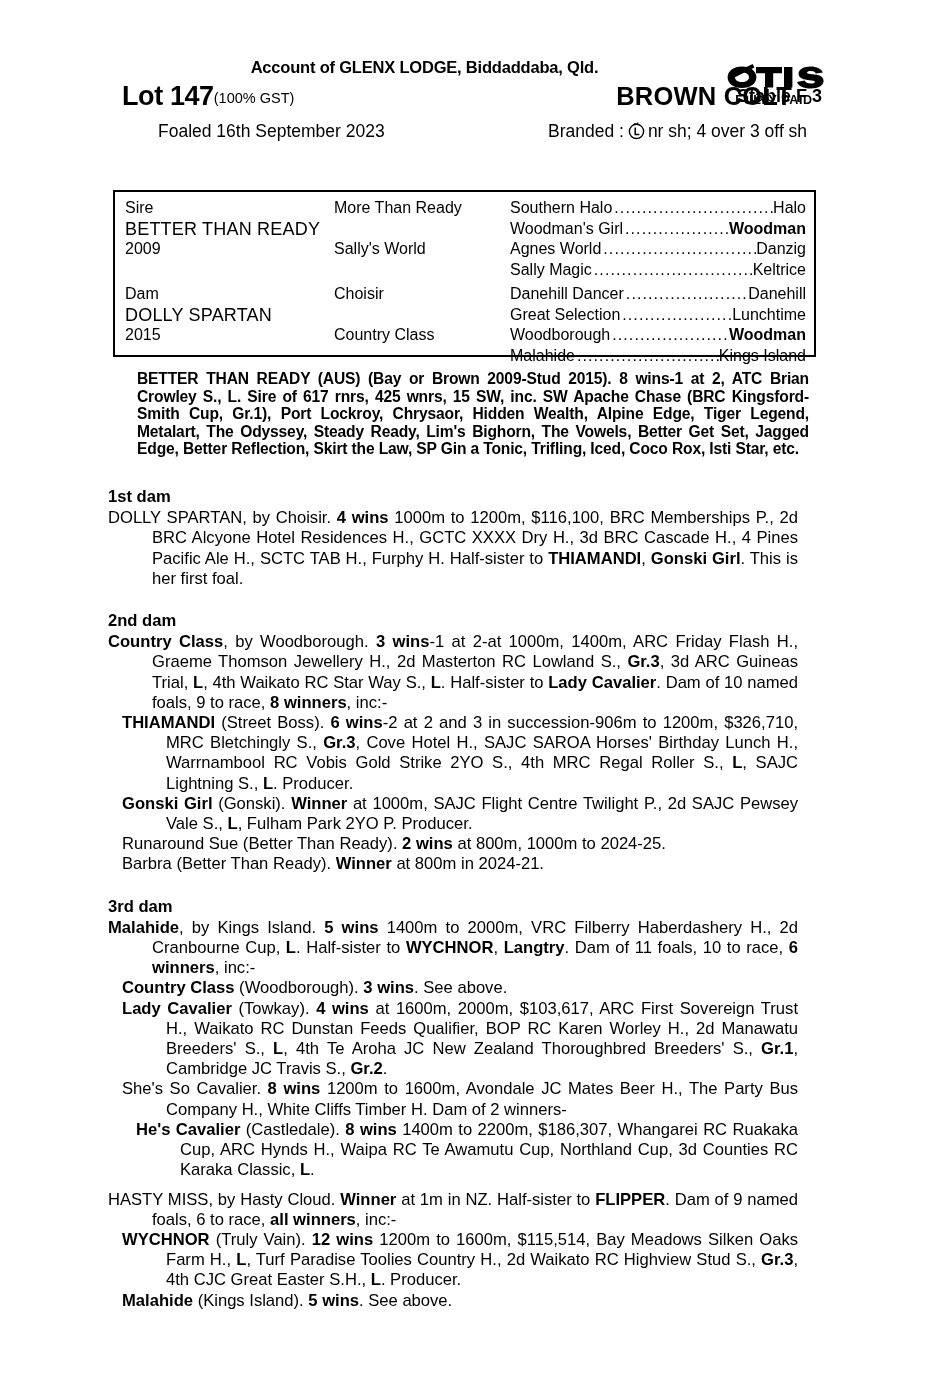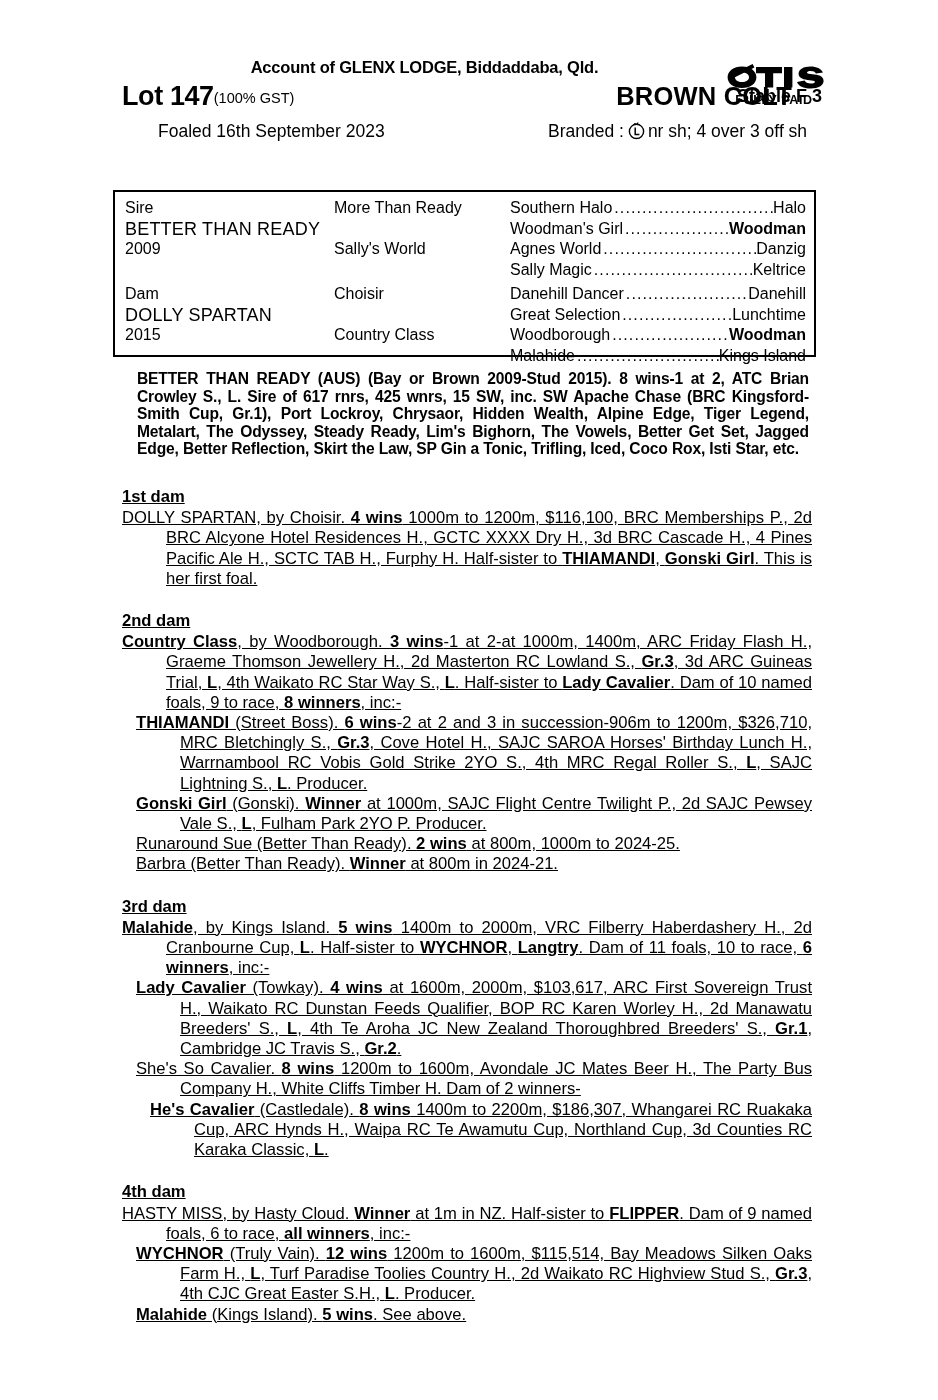--- a/index.html
+++ b/index.html
@@ -177,26 +177,25 @@
     font-weight: bold;
     font-size: 15.6px;
     line-height: 17.6px;
     text-align: justify;
     letter-spacing: -0.15px;
   }
 
   
   .body {
     position: absolute;
-    left: 122px;
+    left: 108px;
     top: 487px;
     width: 690px;
     font-size: 16.6px;
     line-height: 20.2px;
-    text-decoration: underline;
   }
   .dam-head {
     font-weight: bold;
     font-size: 16.6px;
     margin-top: 13px;
     margin-bottom: 1px;
   }
   .dam-head:first-child { margin-top: 0; }
   .entry {
     text-align: justify;
@@ -343,23 +342,23 @@
       <div class="gap"></div>
       <div class="dam-head">2nd dam</div>
       <div class="entry lvl0"><span class="lead bold">Country Class</span><span>, by Woodborough. </span><span class="bold">3 wins</span><span>-1 at 2-at 1000m, 1400m, ARC Friday Flash H., Graeme Thomson Jewellery H., 2d Masterton RC Lowland S., </span><span class="bold">Gr.3</span><span>, 3d ARC Guineas Trial, </span><span class="bold">L</span><span>, 4th Waikato RC Star Way S., </span><span class="bold">L</span><span>. Half-sister to </span><span class="bold">Lady Cavalier</span><span>. Dam of 10 named foals, 9 to race, </span><span class="bold">8 winners</span><span>, inc:-</span></div>
       <div class="entry lvl1"><span class="lead bold">THIAMANDI</span><span> (Street Boss). </span><span class="bold">6 wins</span><span>-2 at 2 and 3 in succession-906m to 1200m, $326,710, MRC Bletchingly S., </span><span class="bold">Gr.3</span><span>, Cove Hotel H., SAJC SAROA Horses' Birthday Lunch H., Warrnambool RC Vobis Gold Strike 2YO S., 4th MRC Regal Roller S., </span><span class="bold">L</span><span>, SAJC Lightning S., </span><span class="bold">L</span><span>. Producer.</span></div>
       <div class="entry lvl1"><span class="lead bold">Gonski Girl</span><span> (Gonski). </span><span class="bold">Winner</span><span> at 1000m, SAJC Flight Centre Twilight P., 2d SAJC Pewsey Vale S., </span><span class="bold">L</span><span>, Fulham Park 2YO P. Producer.</span></div>
       <div class="entry lvl1"><span class="lead">Runaround Sue (Better Than Ready). </span><span class="bold">2 wins</span><span> at 800m, 1000m to 2024-25.</span></div>
       <div class="entry lvl1"><span class="lead">Barbra (Better Than Ready). </span><span class="bold">Winner</span><span> at 800m in 2024-21.</span></div>
       <div class="gap"></div>
       <div class="dam-head">3rd dam</div>
       <div class="entry lvl0"><span class="lead bold">Malahide</span><span>, by Kings Island. </span><span class="bold">5 wins</span><span> 1400m to 2000m, VRC Filberry Haberdashery H., 2d Cranbourne Cup, </span><span class="bold">L</span><span>. Half-sister to </span><span class="bold">WYCHNOR</span><span>, </span><span class="bold">Langtry</span><span>. Dam of 11 foals, 10 to race, </span><span class="bold">6 winners</span><span>, inc:-</span></div>
+      <div class="entry lvl1"><span class="lead bold">Country Class</span><span> (Woodborough). </span><span class="bold">3 wins</span><span>. See above.</span></div>
       <div class="entry lvl1"><span class="lead bold">Lady Cavalier</span><span> (Towkay). </span><span class="bold">4 wins</span><span> at 1600m, 2000m, $103,617, ARC First Sovereign Trust H., Waikato RC Dunstan Feeds Qualifier, BOP RC Karen Worley H., 2d Manawatu Breeders' S., </span><span class="bold">L</span><span>, 4th Te Aroha JC New Zealand Thoroughbred Breeders' S., </span><span class="bold">Gr.1</span><span>, Cambridge JC Travis S., </span><span class="bold">Gr.2</span><span>.</span></div>
       <div class="entry lvl1"><span class="lead">She's So Cavalier. </span><span class="bold">8 wins</span><span> 1200m to 1600m, Avondale JC Mates Beer H., The Party Bus Company H., White Cliffs Timber H. Dam of 2 winners-</span></div>
       <div class="entry lvl2"><span class="lead bold">He's Cavalier</span><span> (Castledale). </span><span class="bold">8 wins</span><span> 1400m to 2200m, $186,307, Whangarei RC Ruakaka Cup, ARC Hynds H., Waipa RC Te Awamutu Cup, Northland Cup, 3d Counties RC Karaka Classic, </span><span class="bold">L</span><span>.</span></div>
       <div class="gap"></div>
-      <div class="dam-head">4th dam</div>
       <div class="entry lvl0"><span class="lead">HASTY MISS, by Hasty Cloud. </span><span class="bold">Winner</span><span> at 1m in NZ. Half-sister to </span><span class="bold">FLIPPER</span><span>. Dam of 9 named foals, 6 to race, </span><span class="bold">all winners</span><span>, inc:-</span></div>
       <div class="entry lvl1"><span class="lead bold">WYCHNOR</span><span> (Truly Vain). </span><span class="bold">12 wins</span><span> 1200m to 1600m, $115,514, Bay Meadows Silken Oaks Farm H., </span><span class="bold">L</span><span>, Turf Paradise Toolies Country H., 2d Waikato RC Highview Stud S., </span><span class="bold">Gr.3</span><span>, 4th CJC Great Easter S.H., </span><span class="bold">L</span><span>. Producer.</span></div>
       <div class="entry lvl1"><span class="lead bold">Malahide</span><span> (Kings Island). </span><span class="bold">5 wins</span><span>. See above.</span></div>
     </div>
 
 </div>
 
 </body></html>

